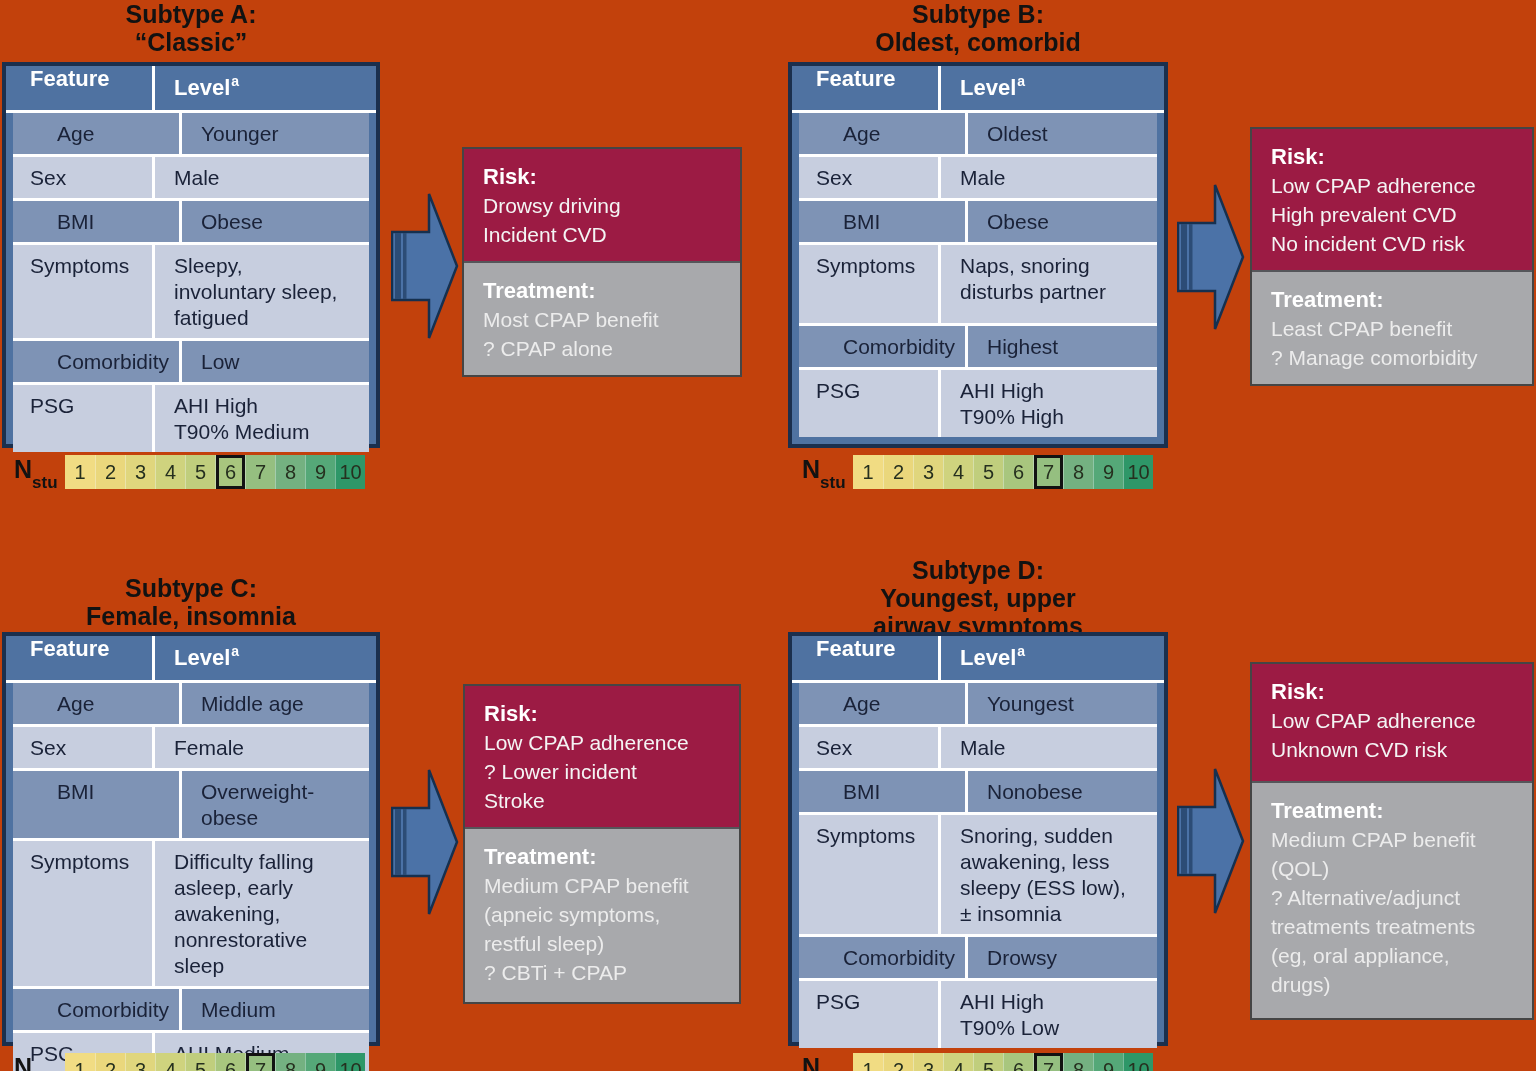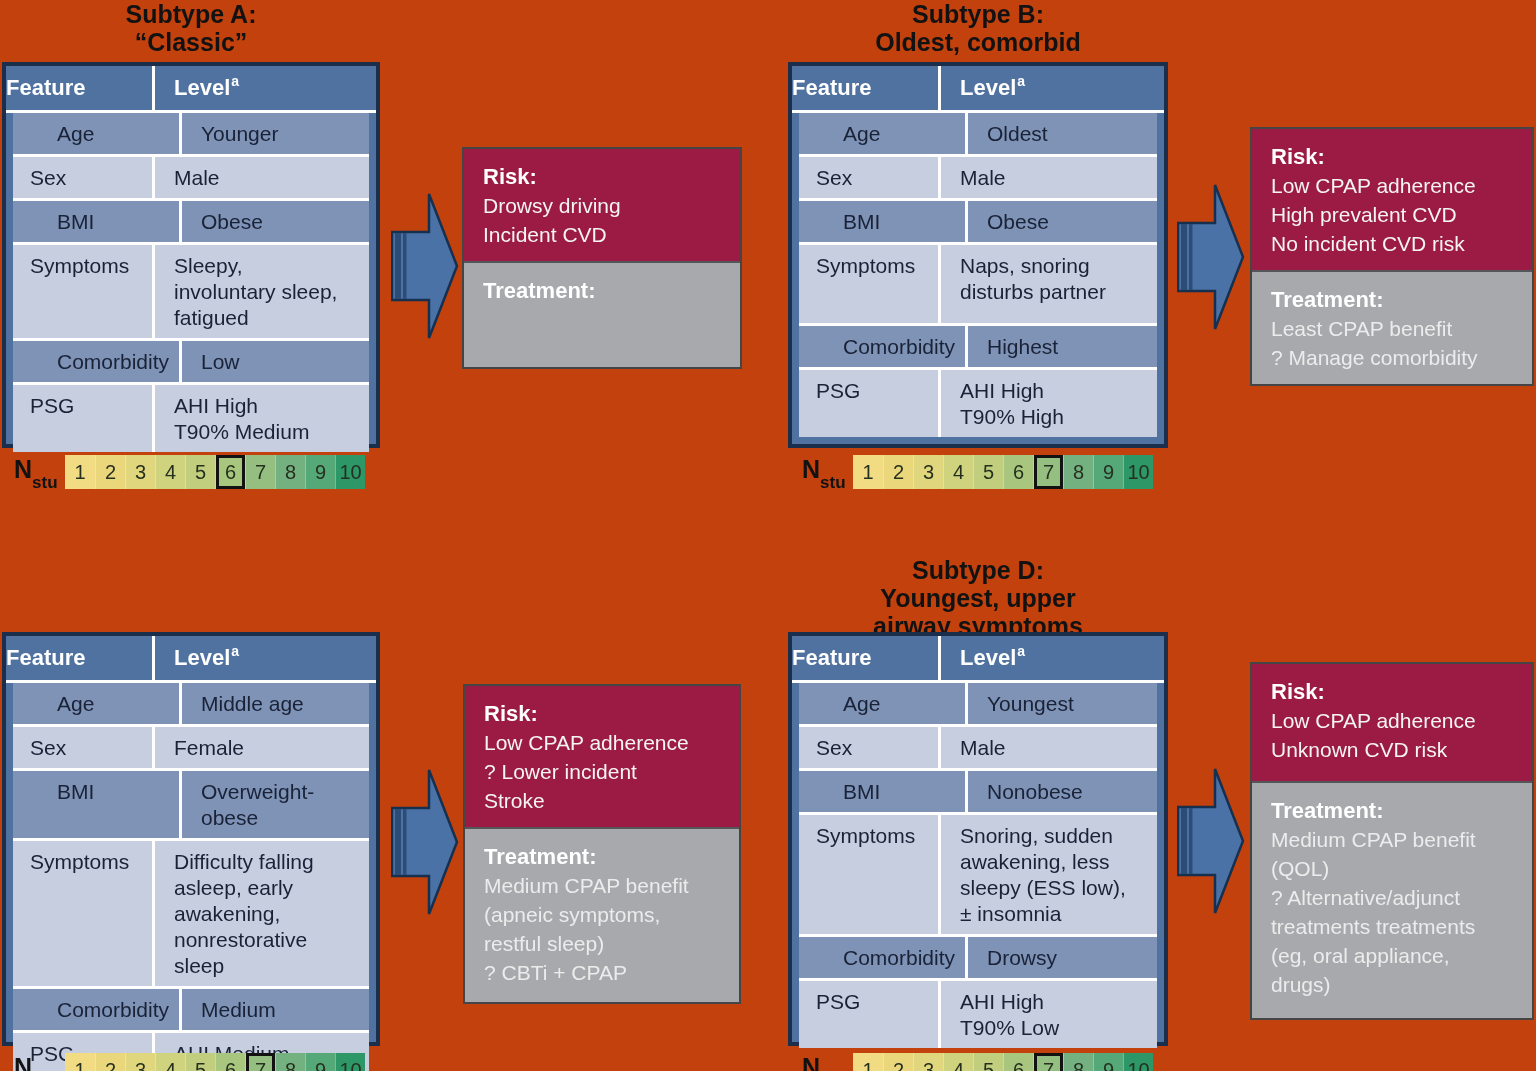--- a/index.html
+++ b/index.html
@@ -15,21 +15,21 @@
     white-space:pre-line;margin:0;
   }
   
   .ftable{
     background:#4F72A1;border:4px solid #1B2F4D;display:flex;flex-direction:column;
   }
   .thead{
     display:flex;color:#fff;font-weight:bold;font-size:22px;height:47px;
     border-bottom:3px solid #fff;flex:0 0 auto;
   }
-  .thead .hcf{flex:0 0 149px;display:flex;align-items:center;border-right:3px solid #fff;}
+  .thead .hcf{flex:0 0 149px;display:flex;align-items:flex-start;padding-left:24px;border-right:3px solid #fff;}
   .thead .hcl{flex:1;display:flex;align-items:center;padding-left:19px;}
   .thead sup{font-size:14px;line-height:0;position:relative;top:-7px;left:1px;}
   .tbody{display:flex;flex-direction:column;flex:1;margin:0 7px 7px 7px;}
   .trow{display:flex;flex:0 0 auto;}
   .trow + .trow{border-top:3px solid #fff;}
   .trow.grow{flex:1 1 auto;}
   .trow .cf{flex:0 0 142px;border-right:3px solid #fff;padding:8px 4px 7px 17px;font-size:21px;line-height:26px;}
   .trow .cl{flex:1;padding:8px 6px 7px 19px;font-size:21px;line-height:26px;white-space:pre-line;}
   .medium{background:#7E93B5;padding-left:27px;}
   .light{background:#C7CEDF;}
@@ -111,20 +111,22 @@
   </svg>
 
   <div class="abs riskbox" style="left:462px;top:147px;width:280px;">
     <div class="sec sec-risk" style="min-height:108px;">
       <div class="rb-h">Risk:</div>
       <div class="rb-b">Drowsy driving
 Incident CVD</div>
     </div>
     <div class="sec sec-treat" style="min-height:104px;">
       <div class="rb-h">Treatment:</div>
+      <div class="rb-b">Most CPAP benefit
+? CPAP alone</div>
     </div>
   </div>
 
   <div class="abs nstu" style="left:14px;top:455px;">
     <div class="nstu-label"><span>N</span><sub>stu</sub></div>
     <div class="nstu-scale">
         <div class="nstu-cell" style="background: rgb(241, 220, 131);">1</div>
         <div class="nstu-cell" style="background: rgb(234, 215, 124);">2</div>
         <div class="nstu-cell" style="background: rgb(224, 214, 125);">3</div>
         <div class="nstu-cell" style="background: rgb(207, 211, 126);">4</div>
@@ -209,20 +211,22 @@
         <div class="nstu-cell" style="background: rgb(207, 211, 126);">4</div>
         <div class="nstu-cell" style="background: rgb(192, 206, 125);">5</div>
         <div class="nstu-cell" style="background: rgb(168, 198, 126);">6</div>
         <div class="nstu-cell hl" style="background: rgb(149, 191, 128);">7</div>
         <div class="nstu-cell" style="background: rgb(116, 177, 129);">8</div>
         <div class="nstu-cell" style="background: rgb(85, 168, 120);">9</div>
         <div class="nstu-cell" style="background: rgb(46, 151, 104);">10</div>
       </div>
   </div>
 
+  <h2 class="abs title" style="left:0;top:574px;width:382px;">Subtype C:
+Female, insomnia</h2>
 
   <div class="abs ftable" style="left:2px;top:632px;width:378px;height:414px;">
     <div class="thead">
       <div class="hcf">
           <span>Feature</span>
         </div>
       <div class="hcl">
           <span>Level</span>
           <sup>a</sup>
         </div>

